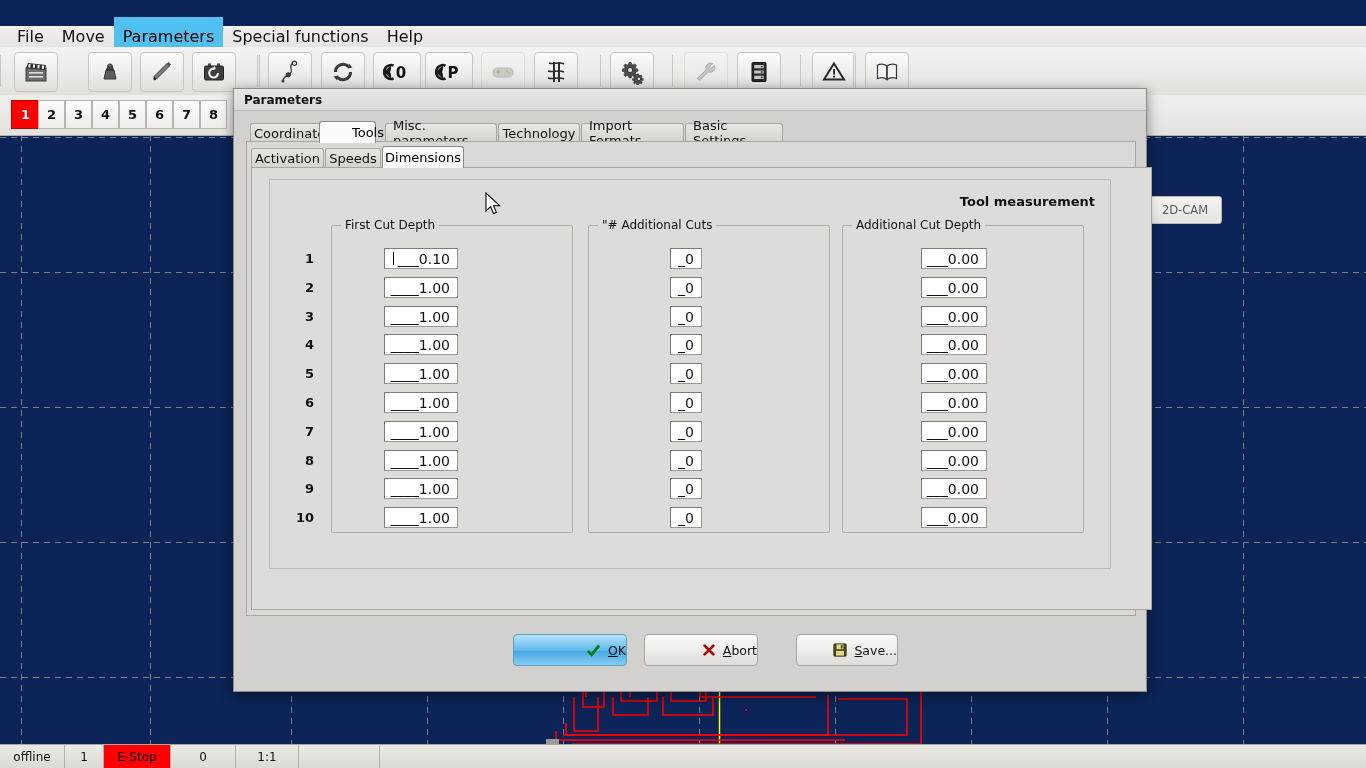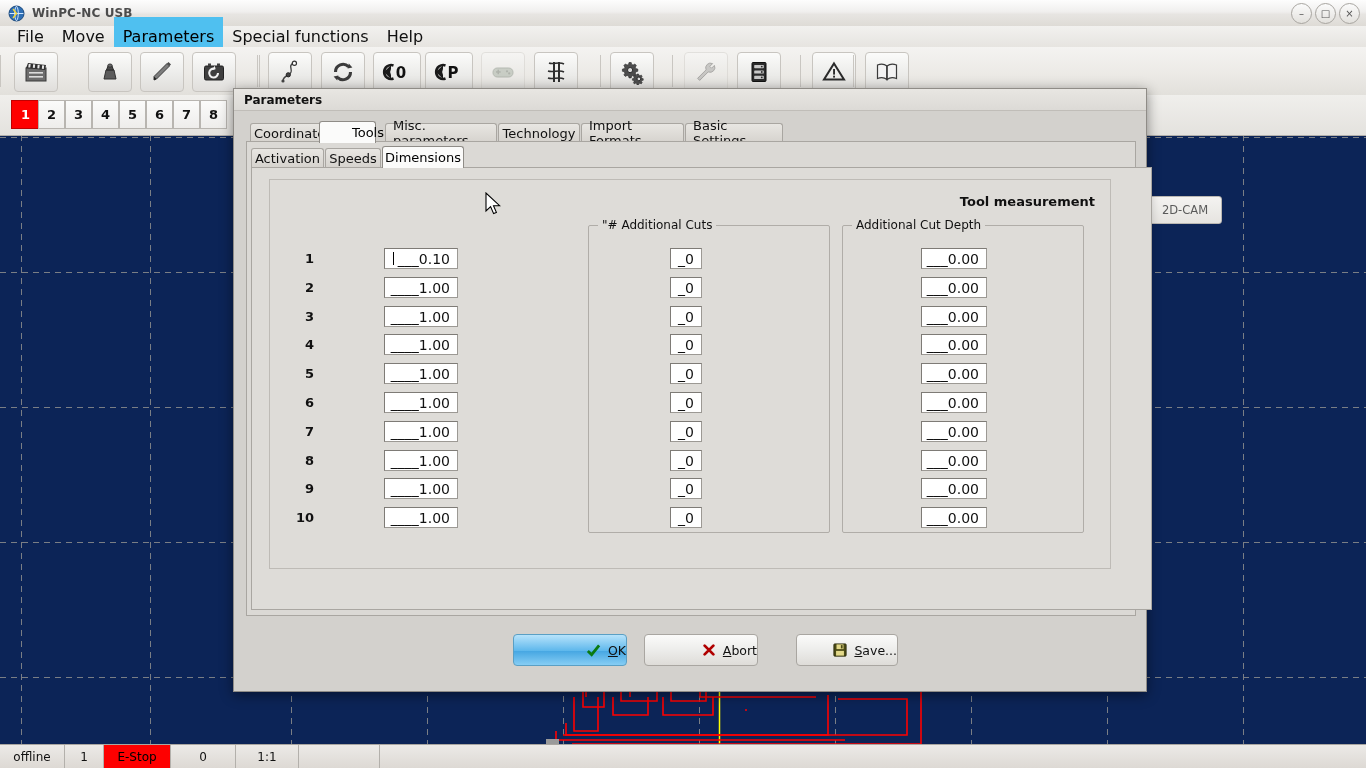--- a/index.html
+++ b/index.html
@@ -203,33 +203,20 @@
         <path d="M563 600 L907 600 L907 564 L838 564"></path>
         <path d="M572 609 L921 609 L921 556"></path>
         <path d="M680 543 L680 538"></path>
         <path d="M828 545 L828 538"></path>
       </g>
 
       <rect x="546" y="604" width="13" height="12" fill="#9a9a9a"></rect>
     </svg>
   </div>
 
-  <div class="titlebar">
-    <svg class="title-ico" viewBox="0 0 17 17">
-      <circle cx="8.5" cy="8.5" r="7.5" fill="#2f6fb5" stroke="#1d4a7d"></circle>
-      <path d="M1.6 8.5h13.8M8.5 1.2c2.4 2 2.4 12.4 0 14.6M8.5 1.2c-2.4 2-2.4 12.4 0 14.6" stroke="#cfe6ff" fill="none" stroke-width="1"></path>
-      <path d="M5 4 L8.5 8.5 L5 13" stroke="#f5d73a" stroke-width="1.4" fill="none"></path>
-    </svg>
-    <span class="title-txt">WinPC-NC USB</span>
-    <div class="win-btns">
-      <div class="win-btn">–</div>
-      <div class="win-btn">□</div>
-      <div class="win-btn">×</div>
-    </div>
-  </div>
 
   <div class="menubar" id="menubar">
       <div class="menuitem">File</div>
       <div class="menuitem">Move</div>
       <div class="menuitem active">Parameters</div>
       <div class="menuitem">Special functions</div>
       <div class="menuitem">Help</div>
     </div>
 
   <div class="toolbar" id="toolbar">
@@ -442,20 +429,23 @@
           <div class="tab" style="left: 0px; width: 73px;">Activation</div>
           <div class="tab" style="left: 74px; width: 56px;">Speeds</div>
           <div class="tab sel" style="left: 131px; width: 82px;">Dimensions</div>
         </div>
 
       <div class="tabpane2">
         <div class="innerpanel">
 
           <div class="meas-title">Tool measurement</div>
 
+          <div class="gbox" style="left:61px;top:45px;width:240px;height:306px">
+            <span class="glabel">First Cut Depth</span>
+          </div>
 
           <div class="gbox" style="left:318px;top:45px;width:240px;height:306px">
             <span class="glabel">"# Additional Cuts</span>
           </div>
 
           <div class="gbox" style="left:572px;top:45px;width:240px;height:306px">
             <span class="glabel">Additional Cut Depth</span>
           </div>
 
           <div id="rows">

